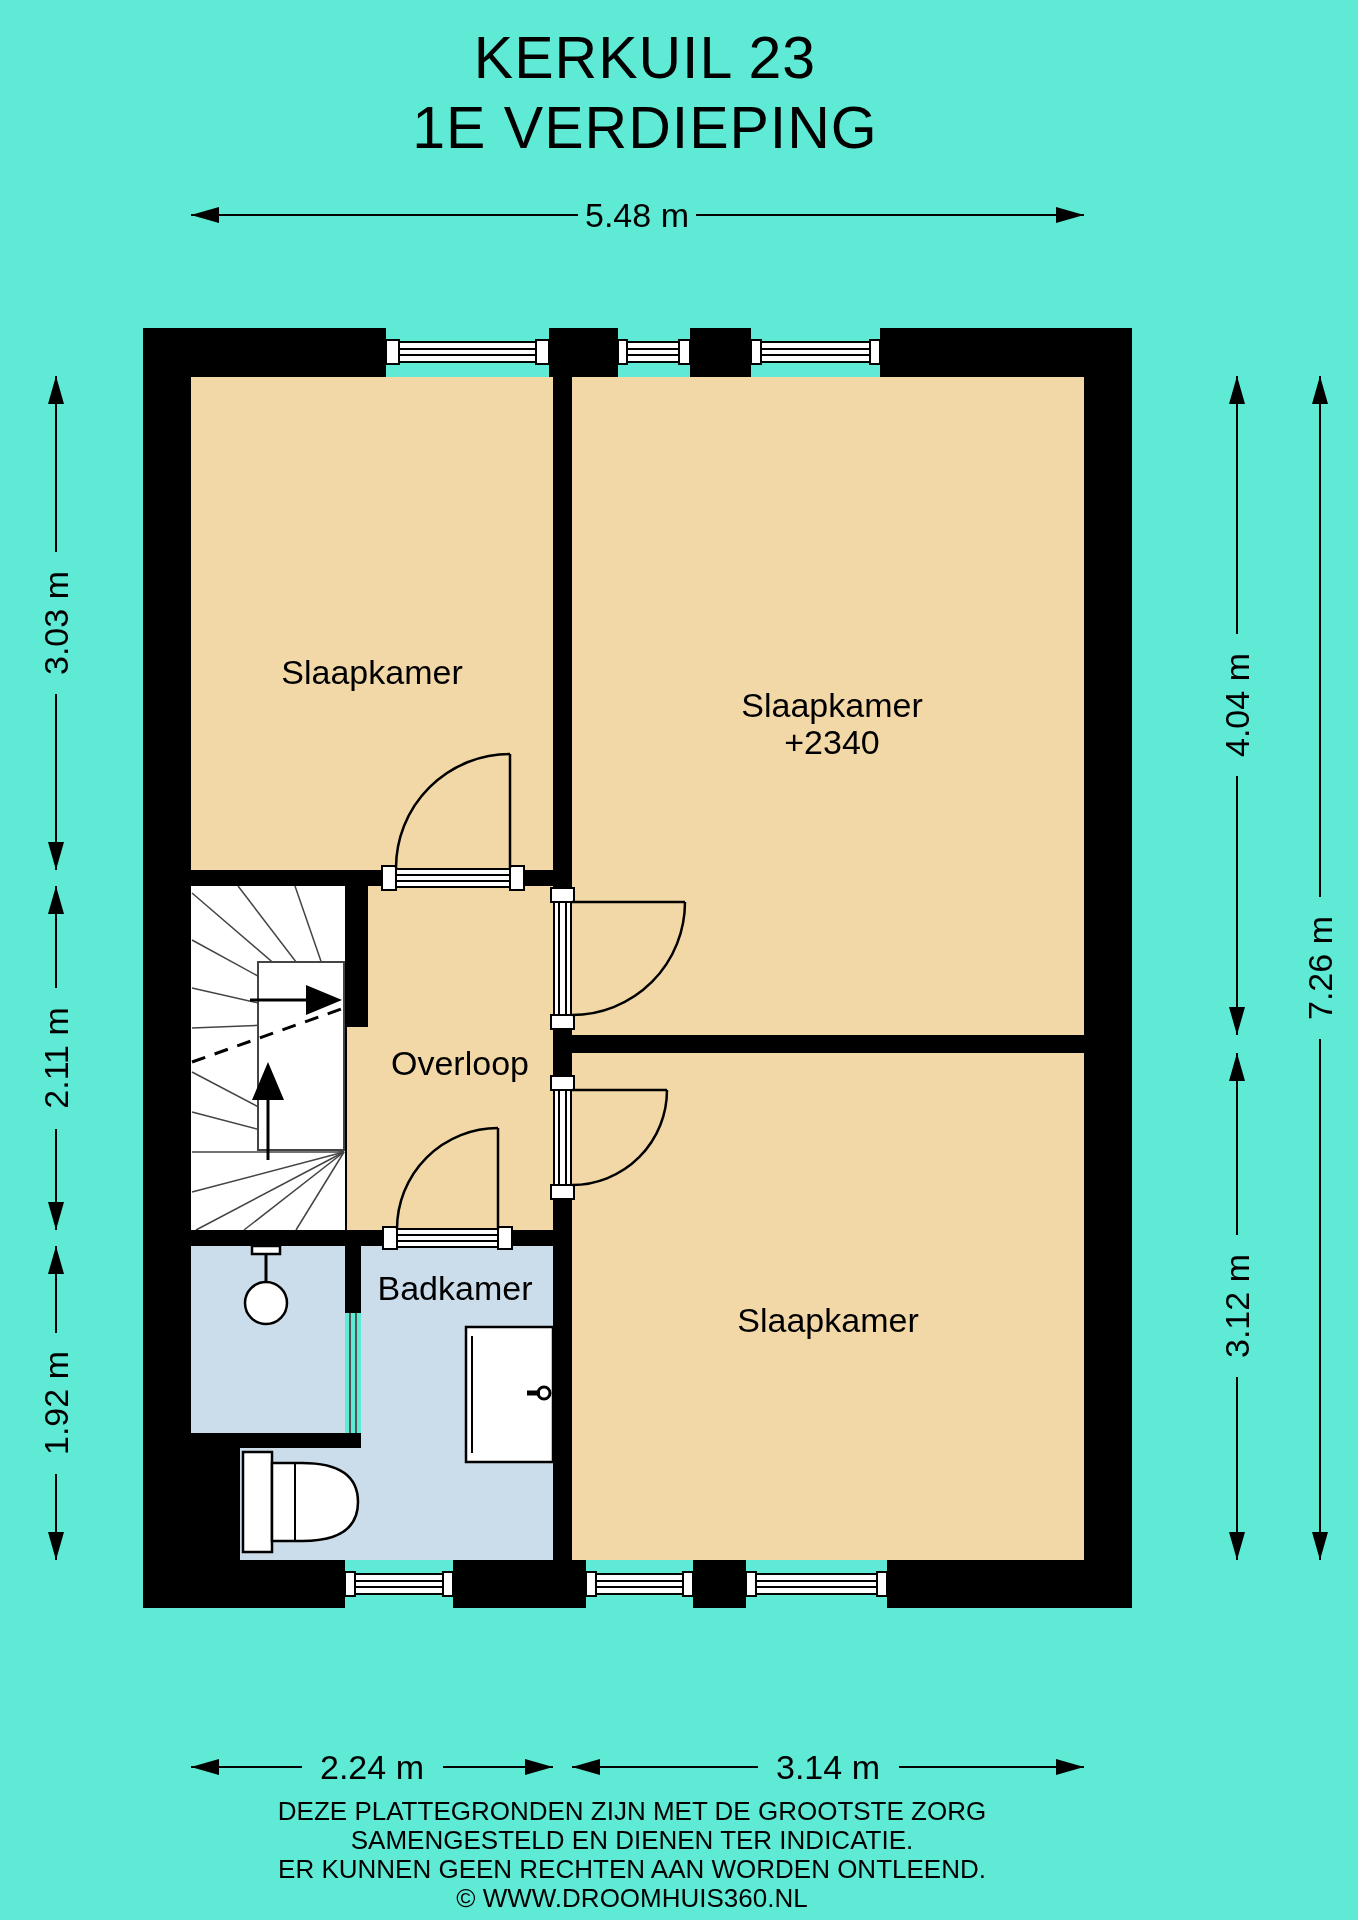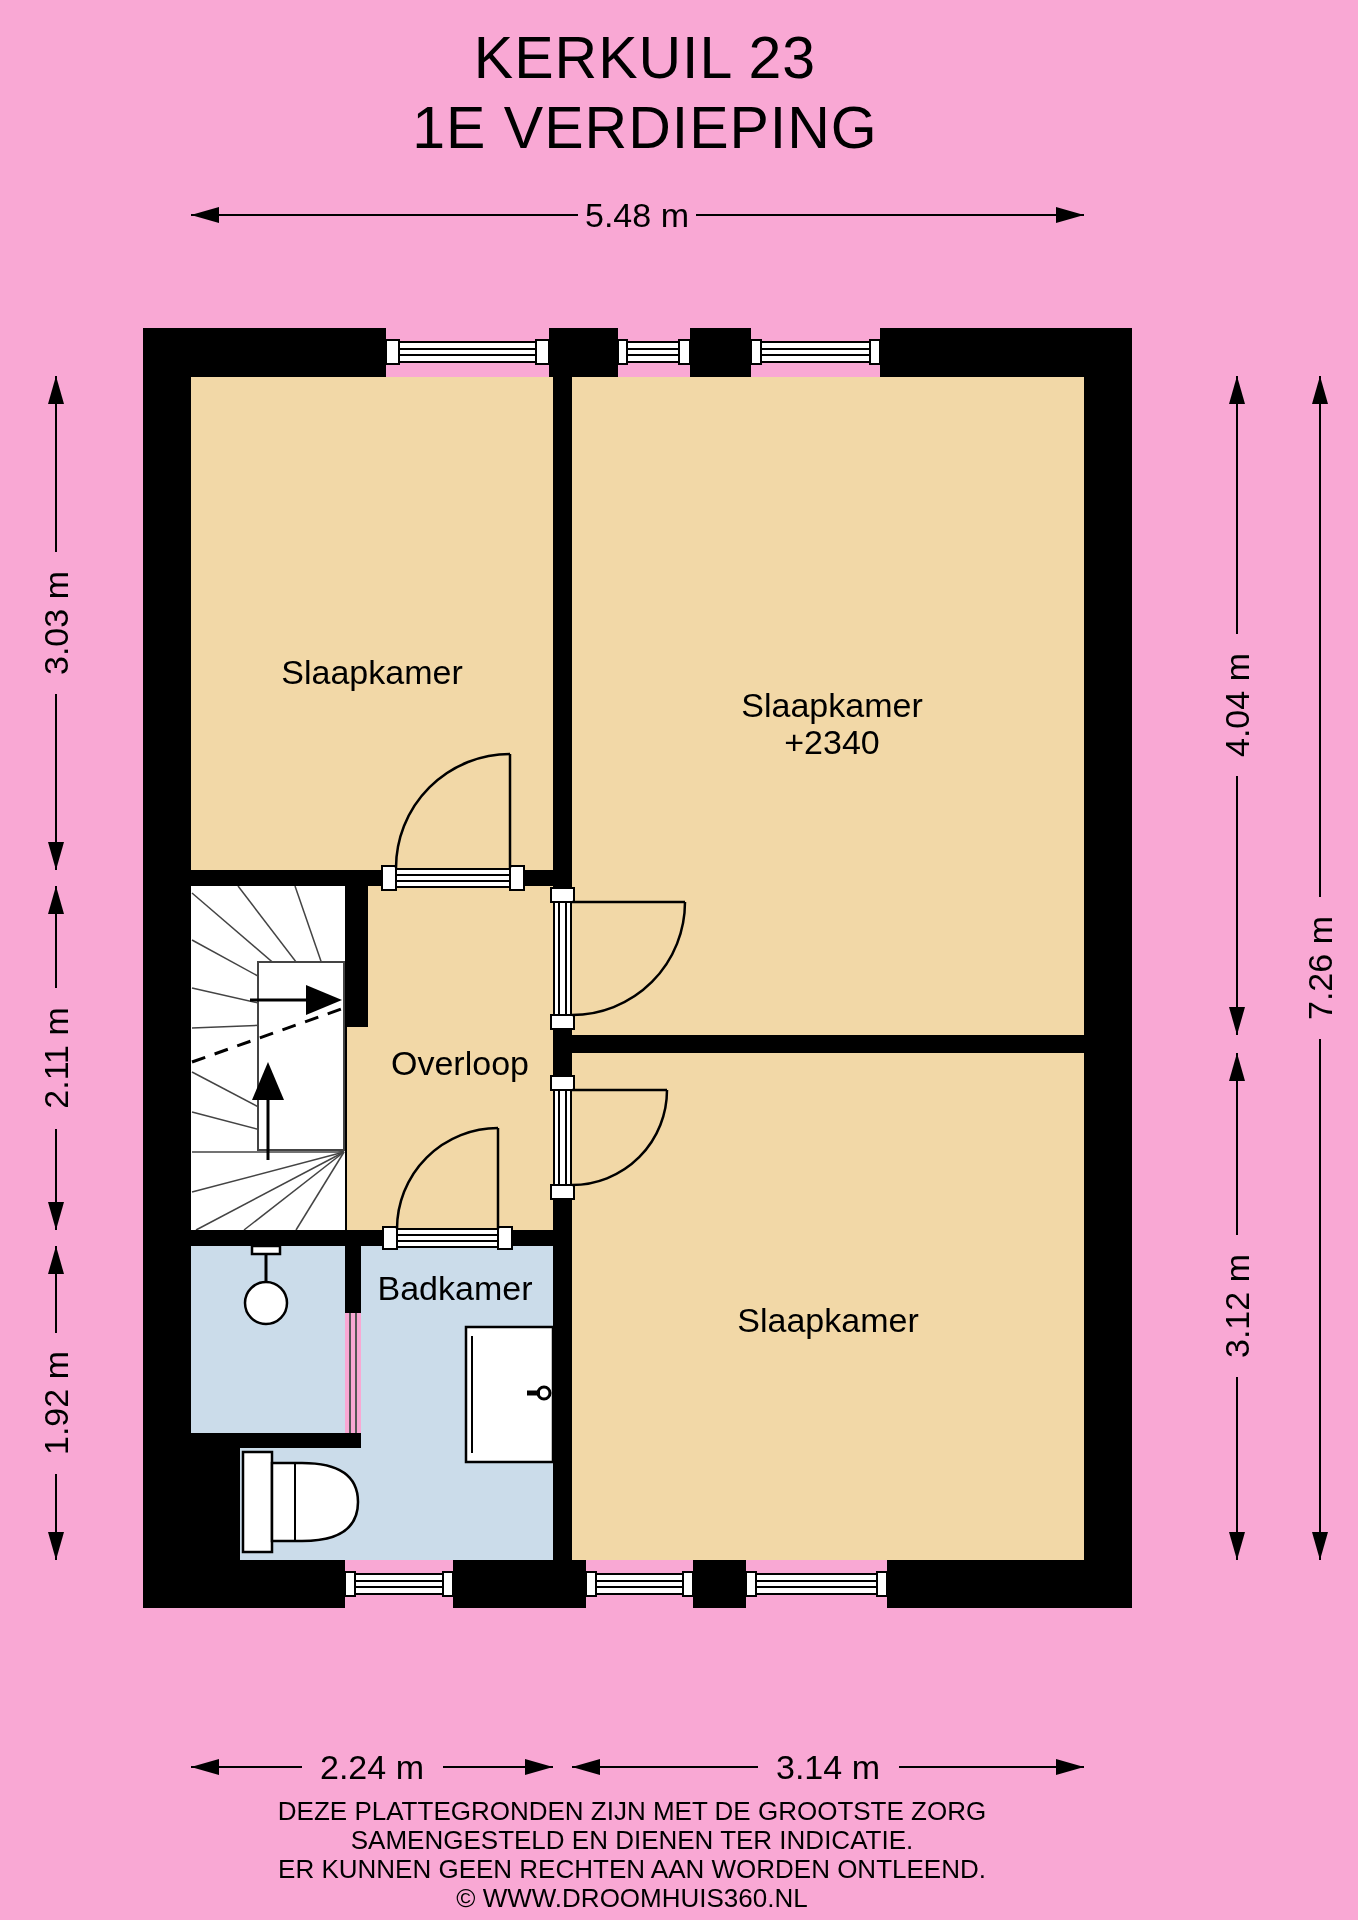--- a/index.html
+++ b/index.html
@@ -1,16 +1,16 @@
 <!DOCTYPE html>
 <html><head>
 <meta charset="utf-8">
 <style>
   html,body{margin:0;padding:0;background:#ffffff;}
-  .page{position:relative;width:1358px;height:1920px;background:#f9a8d4;overflow:hidden;
+  .page{position:relative;width:1358px;height:1920px;background:#5eead4;overflow:hidden;
         font-family:"Liberation Sans", sans-serif;}
   svg{position:absolute;left:0;top:0;}
   text{fill:#000000;}
   .t-title{font-size:59px;font-weight:400;letter-spacing:1px;}
   .t-room{font-size:34px;font-weight:400;}
   .t-dim{font-size:34px;font-weight:400;}
   .t-footer{font-size:26px;font-weight:400;}
   .win-line{stroke:#000;stroke-width:2;fill:none;}
   .frame{fill:#fff;stroke:#000;stroke-width:2;}
   .arc{fill:none;stroke:#000;stroke-width:2.5;}

